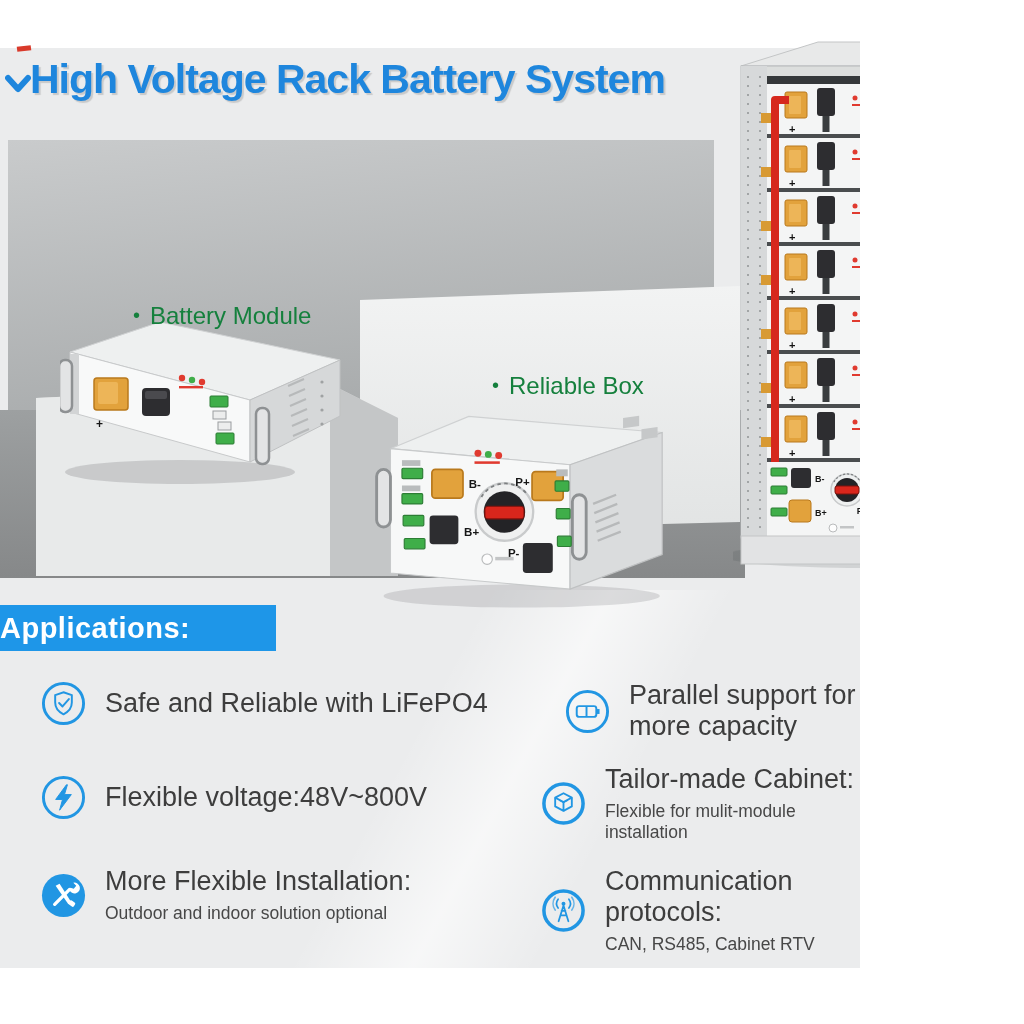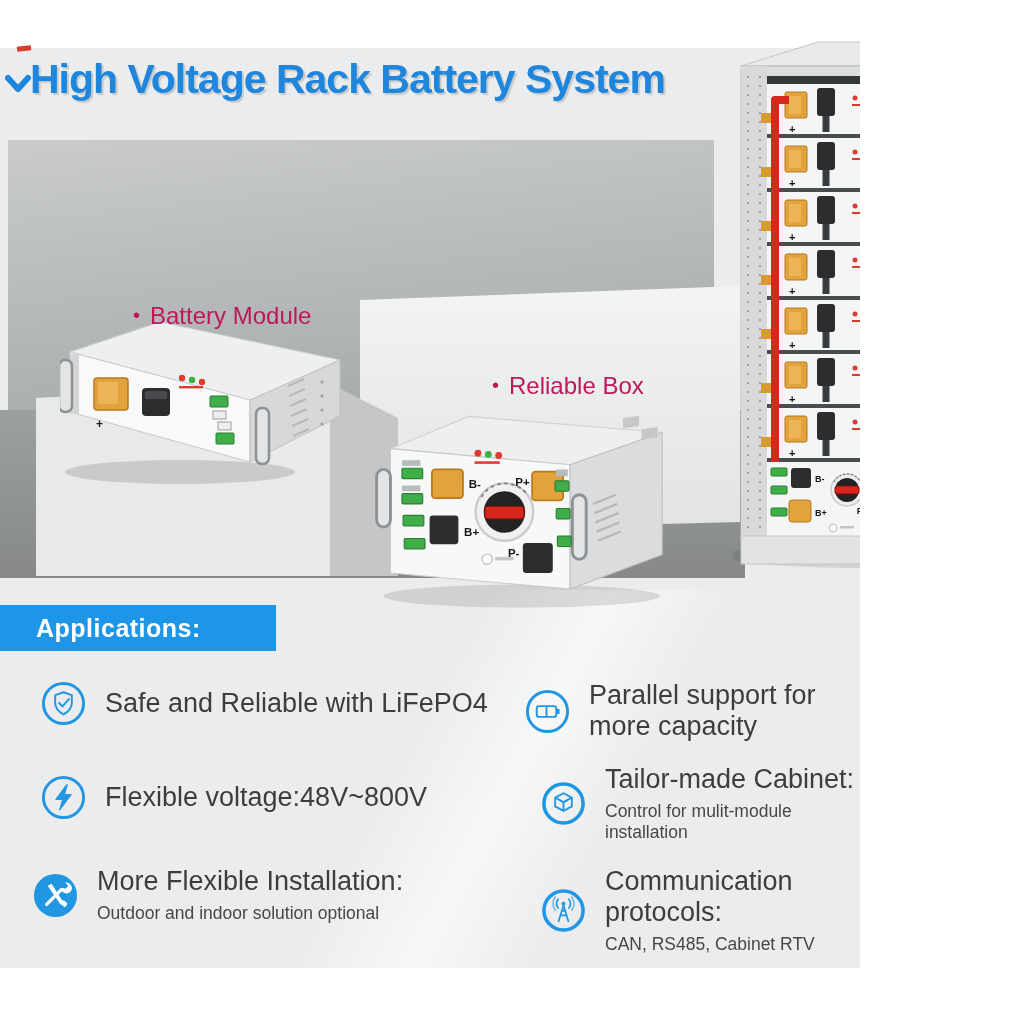--- a/index.html
+++ b/index.html
@@ -8,37 +8,37 @@
   .page-bg{position:absolute;left:0;top:48px;width:1024px;height:920px;background:#ebeced;}
   .apps-sheen{position:absolute;left:0;top:590px;width:1024px;height:378px;
       background:linear-gradient(118deg,rgba(255,255,255,0) 40%,rgba(255,255,255,.6) 50%,rgba(255,255,255,0) 60%);}
   
   .corner-mark{position:absolute;left:17px;top:46px;width:14px;height:5px;background:#d93a2b;transform:rotate(-7deg);}
   .chevron{position:absolute;left:5px;top:72px;}
   .title{position:absolute;left:30px;top:56px;font-size:41px;font-weight:bold;letter-spacing:-1px;
          color:#1e86dd;text-shadow:2px 2px 1px rgba(110,110,110,.28);white-space:nowrap;}
   
   .stage{position:absolute;left:0;top:130px;}
-  .prod-label{position:absolute;font-size:24px;color:#be185d;white-space:nowrap;}
+  .prod-label{position:absolute;font-size:24px;color:#15803d;white-space:nowrap;}
   .prod-label .b{margin-right:10px;font-size:20px;vertical-align:2px;}
   #lbl-batt{left:133px;top:302px;}
   #lbl-ctrl{left:492px;top:372px;}
   .module-svg{position:absolute;left:60px;top:312px;}
   .ctrl-svg{position:absolute;left:372px;top:398px;}
   .rack-svg{position:absolute;left:733px;top:36px;}
   
   .banner{position:absolute;left:0;top:605px;width:276px;height:46px;background:#1e96e8;
           display:flex;align-items:center;}
-  .banner span{color:#fff;font-size:25px;font-weight:bold;padding-left:36px;letter-spacing:.5px;}
+  .banner span{color:#fff;font-size:29px;font-weight:bold;letter-spacing:.5px;}
   .feat{position:absolute;display:flex;align-items:center;gap:18px;}
   .feat .icon{flex:0 0 auto;width:47px;height:47px;}
   .feat .t{font-size:27px;color:#3d3d3d;}
   .feat .s{font-size:17.5px;color:#474747;margin-top:6px;}
-  #f0{left:40px;top:680px;} #f1{left:40px;top:774px;} #f2{left:32px;top:866px;align-items:center;}
-  #f3{left:524px;top:680px;} #f4{left:540px;top:764px;} #f5{left:540px;top:866px;}
+  #f0{left:40px;top:680px;} #f1{left:40px;top:774px;} #f2{left:40px;top:866px;align-items:center;}
+  #f3{left:564px;top:680px;} #f4{left:540px;top:764px;} #f5{left:540px;top:866px;}
   svg text{font-family:"Liberation Sans",sans-serif;}
 </style>
 </head>
 <body>
 
 <div id="canvas">
   <div class="page-bg"></div>
   <div class="apps-sheen"></div>
 
   <div class="corner-mark"></div>
@@ -320,21 +320,21 @@
       <svg width="47" height="47" viewBox="0 0 48 48">
           <circle cx="24" cy="24" r="20" fill="none" stroke="#2196e3" stroke-width="3.6"></circle>
           <polygon points="24,13.5 32.5,18 24,22.5 15.5,18" fill="none" stroke="#2196e3" stroke-width="1.9" stroke-linejoin="round"></polygon>
           <polyline points="15.5,18 15.5,27 24,31.5 24,22.5" fill="none" stroke="#2196e3" stroke-width="1.9" stroke-linejoin="round"></polyline>
           <polyline points="32.5,18 32.5,27 24,31.5" fill="none" stroke="#2196e3" stroke-width="1.9" stroke-linejoin="round"></polyline>
           <polyline points="19.5,20.5 24,23 28.5,20.5" fill="none" stroke="#2196e3" stroke-width="1.4"></polyline>
         </svg>
     </span>
     <div class="txt">
       <div class="t">Tailor-made Cabinet:</div>
-      <div class="s">Control for mulit-module installation</div>
+      <div class="s">Flexible for mulit-module installation</div>
     </div>
   </div>
 
   <div class="feat" id="f5">
     <span class="icon">
       <svg width="47" height="47" viewBox="0 0 48 48">
           <circle cx="24" cy="24" r="20" fill="none" stroke="#2196e3" stroke-width="3.6"></circle>
           <circle cx="24" cy="17" r="2" fill="#2196e3"></circle>
           <path d="M24 19 L19 35 M24 19 L29 35 M20.8 29 h6.4 M22 24.5 h4" stroke="#2196e3" stroke-width="1.8" fill="none" stroke-linecap="round"></path>
           <path d="M18.5 12.5 a7.5 7.5 0 0 0 0 9 M29.5 12.5 a7.5 7.5 0 0 1 0 9" stroke="#2196e3" stroke-width="1.7" fill="none" stroke-linecap="round"></path>

